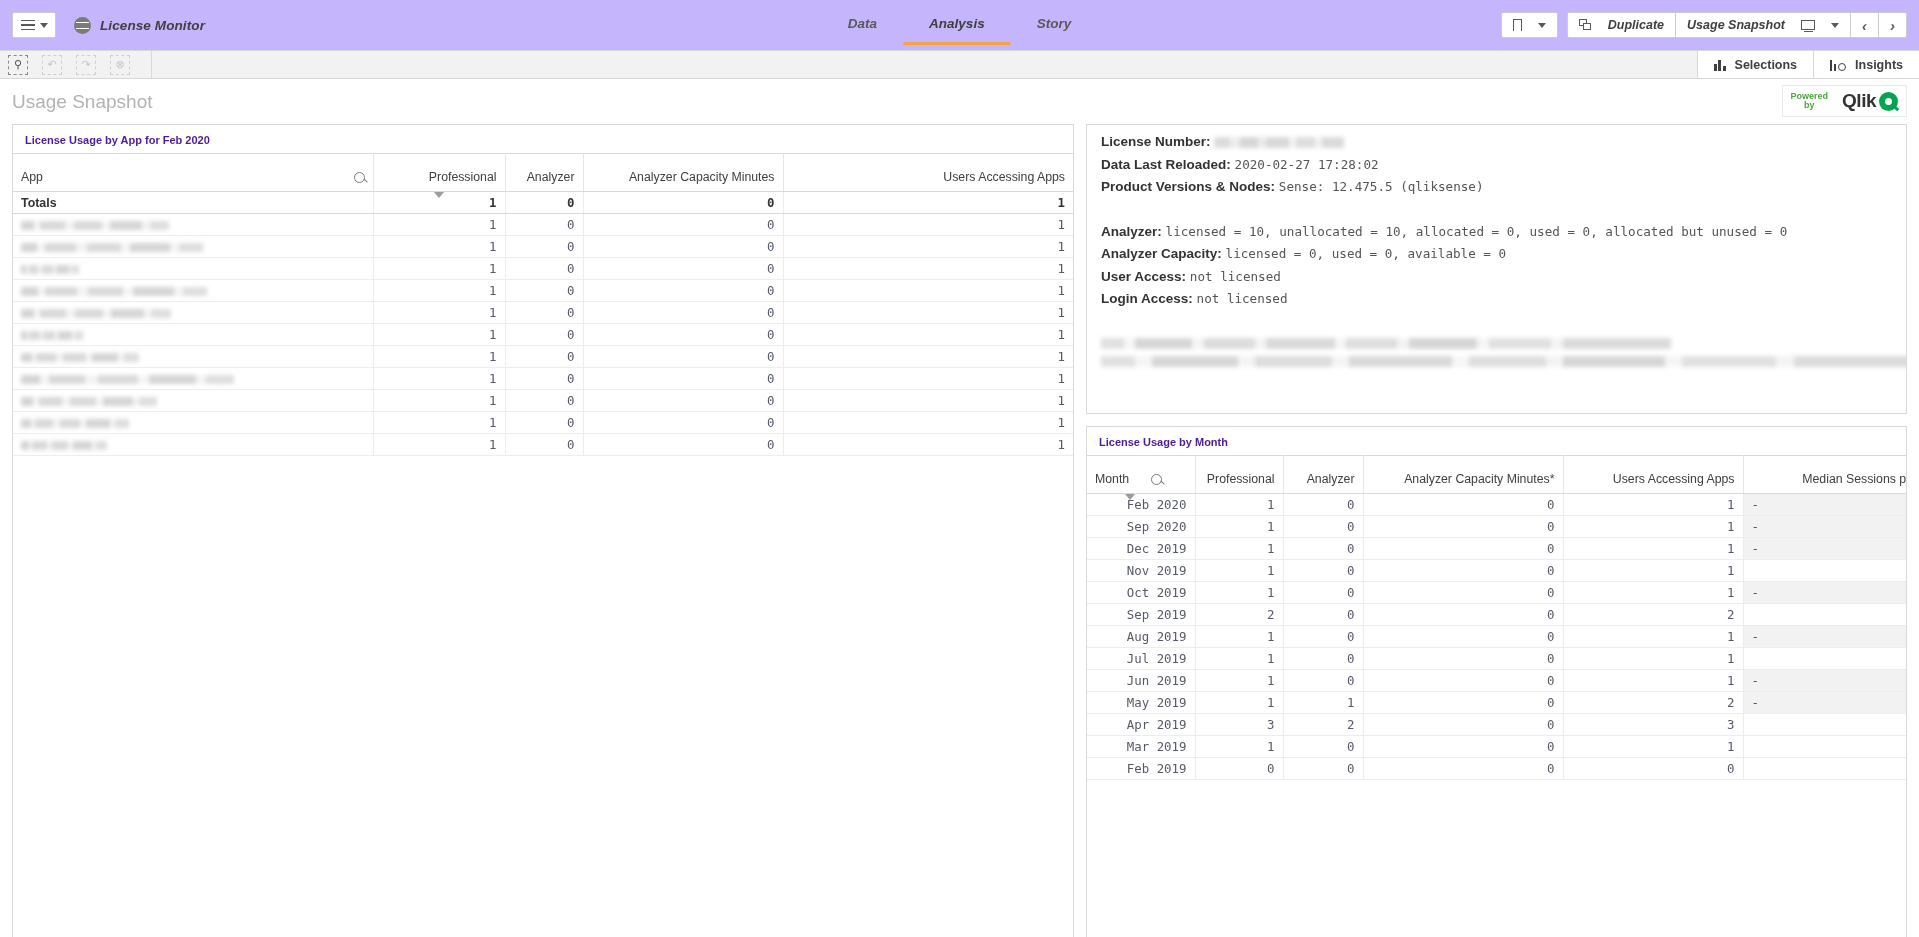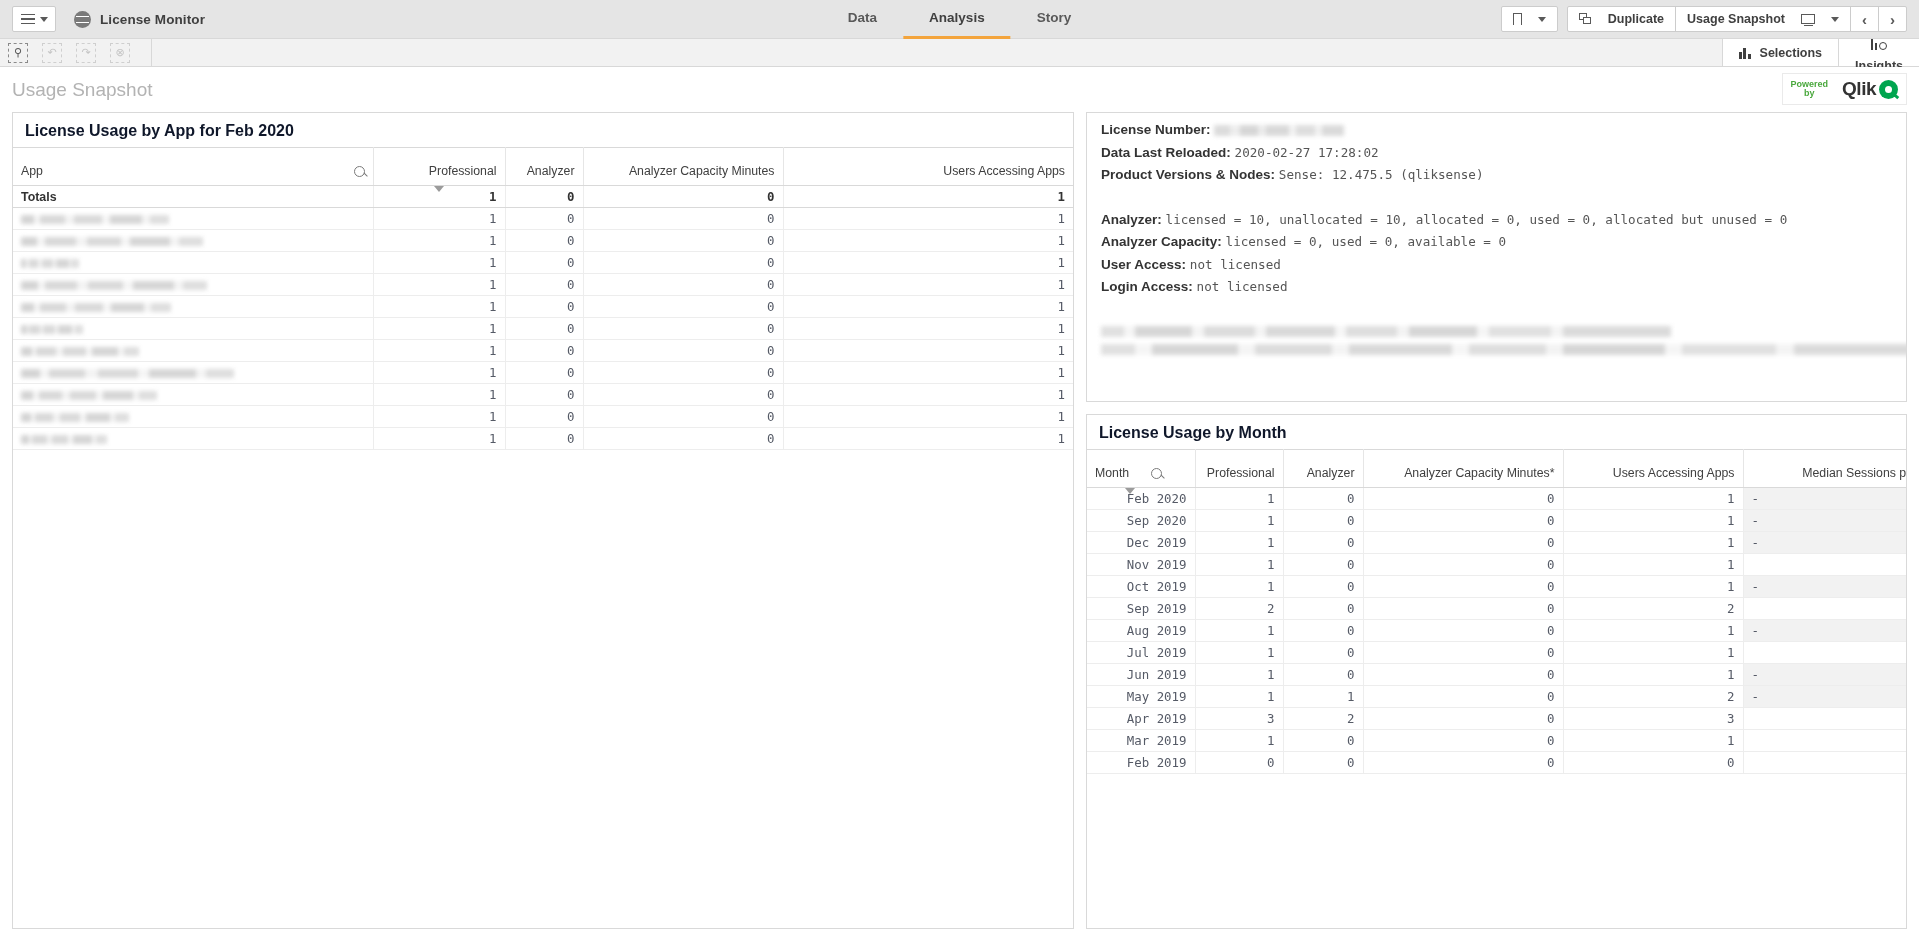--- a/index.html
+++ b/index.html
@@ -7,26 +7,27 @@
     width: 1919px; height: 937px;
     background: #ffffff;
     font-family: "Liberation Sans", sans-serif;
     font-size: 13px;
     color: #404040;
     overflow: hidden;
   }
 
   
   .topbar {
-    height: 39px;
-    background: #e5e5e5;
+    height: 51px;
+    background: #c4b5fd;
     border-bottom: 1px solid #d8d8d8;
     display: flex;
     align-items: center;
     position: relative;
+    font-style: italic;
   }
   .hamburger {
     width: 44px; height: 26px;
     margin-left: 12px;
     border: 1px solid #cccccc;
     border-radius: 2px;
     display: flex; align-items: center; justify-content: center;
     gap: 5px;
     cursor: pointer;
     background: #fff;
@@ -140,21 +141,21 @@
   .selbar-spacer { flex: 1; background: #f2f2f2; border-right: 1px solid #d8d8d8; }
   .selbar-right { display: flex; align-items: stretch; background:#ffffff; }
   .selbar-btn {
     display: flex; align-items: center; gap: 9px;
     padding: 0 16px;
     font-size: 12.5px; font-weight: bold; color: #404040;
     cursor: pointer;
     border-right: 1px solid #d8d8d8;
     background: #ffffff;
   }
-  .selbar-btn:last-child { border-right: none; flex-direction: column; }
+  .selbar-btn:last-child { border-right: none; }
   .sel-ic { display:flex; align-items:flex-end; gap:1.5px; height:12px; }
   .sel-ic i { width:3px; background:#404040; display:block; }
   .sel-ic i:nth-child(1){ height:7px; }
   .sel-ic i:nth-child(2){ height:11px; }
   .sel-ic i:nth-child(3){ height:5px; }
   .ins-ic { display:flex; align-items:flex-end; gap:2px; height:12px; }
   .ins-ic i { width:2px; background:#404040; display:block; }
   .ins-ic i:nth-child(1){ height:11px; }
   .ins-ic i:nth-child(2){ height:7px; }
   .ins-ic span {
@@ -209,21 +210,21 @@
     gap: 12px;
     height: 100%;
   }
   .card {
     background: #ffffff;
     border: 1px solid #d9d9d9;
     overflow: hidden;
     position: relative;
   }
   .card-title {
-    font-size: 16px; font-weight: bold; color: #0f172a;
+    font-size: 11px; font-weight: bold; color: #4c1d95;
     padding: 9px 12px 7px 12px;
   }
 
   
   .info-body {
     padding: 6px 14px 10px 14px;
     font-size: 13.5px;
     line-height: 22.5px;
     color: #404040;
   }

